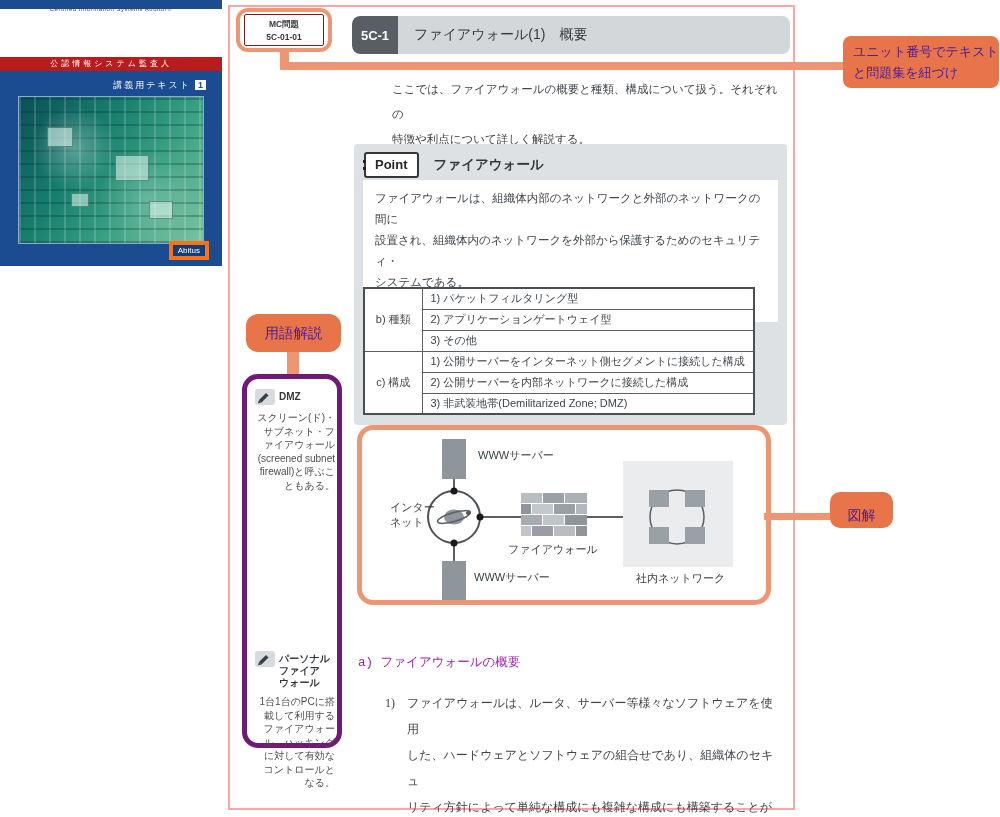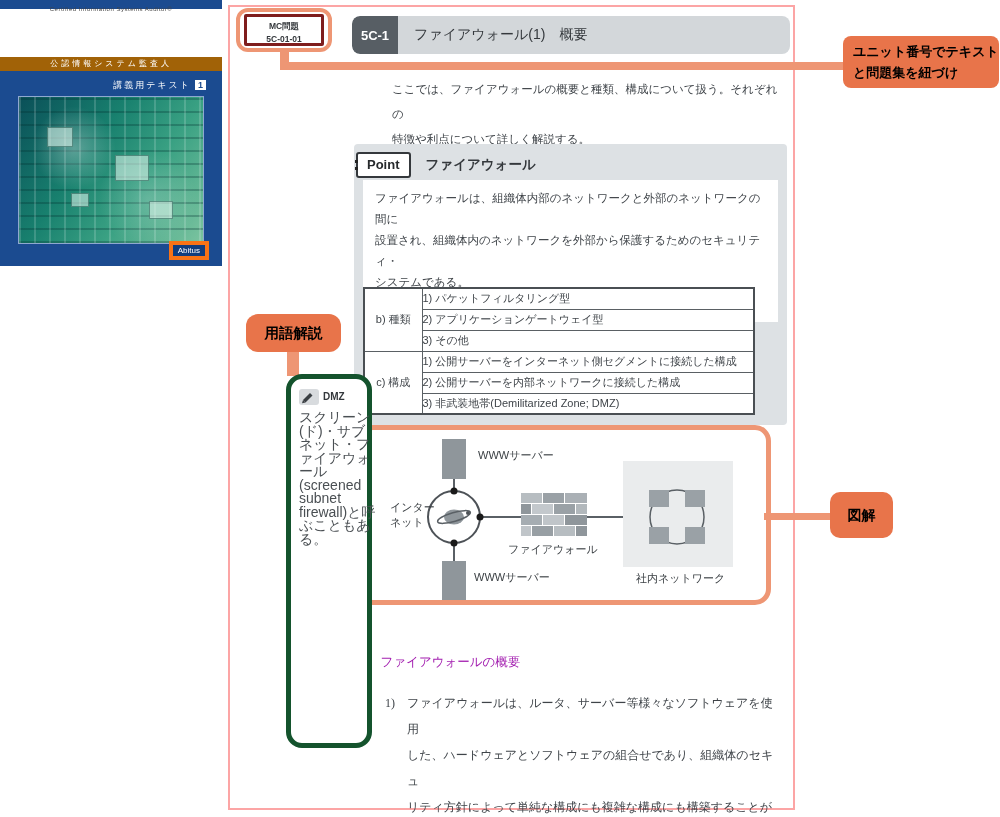--- a/index.html
+++ b/index.html
@@ -8,21 +8,21 @@
   .abs { position:absolute; }
   .pre { white-space:pre-line; }
 
   
   .cover { left:0; top:0; width:222px; height:266px; background:#1b4b90; }
   .cover-white { position:absolute; top:9px; left:0; right:0; height:48px; background:#fff; text-align:center; }
   .cisa-logo { font-family:"Liberation Serif","DejaVu Serif",serif; font-weight:bold; font-size:27px;
                letter-spacing:5px; color:#1c1c1c; line-height:30px; margin-top:3px; }
   .cisa-logo sup { font-size:8px; letter-spacing:0; }
   .cisa-sub { font-size:6px; color:#444; letter-spacing:.5px; margin-top:-3px; }
-  .cover-band { position:absolute; top:57px; left:0; right:0; height:14px; background:#a16207;
+  .cover-band { position:absolute; top:57px; left:0; right:0; height:14px; background:#b91c1c;
                 color:#fff; font-size:8px; letter-spacing:3px; text-align:center; line-height:14px; }
   .cover-edition { position:absolute; top:79px; right:16px; color:#fff; font-size:9px; letter-spacing:2px; }
   .cover-edition .num { background:#fff; color:#1b4b90; font-weight:bold; padding:0 3px; margin-left:4px; letter-spacing:0; }
   .cover-image { position:absolute; left:18px; top:96px; width:186px; height:148px; border:1px solid #8fa8cf;
       background:
         radial-gradient(circle at 30% 35%, rgba(255,255,255,.30), transparent 26%),
         radial-gradient(circle at 70% 70%, rgba(255,255,255,.18), transparent 30%),
         repeating-linear-gradient(90deg, rgba(255,255,255,.16) 0 2px, transparent 2px 15px),
         repeating-linear-gradient(0deg, rgba(0,45,45,.28) 0 2px, transparent 2px 13px),
         linear-gradient(125deg, #0a4f58 0%, #18806e 38%, #3aa183 65%, #7cc4a0 100%); }
@@ -37,69 +37,69 @@
                 display:flex; align-items:center; overflow:hidden; }
   .header-unit { width:46px; height:38px; background:#575e64; color:#fff; font-weight:bold; font-size:13px;
                  display:flex; align-items:center; justify-content:center; border-radius:8px 0 0 8px; }
   .header-title { font-weight:normal; font-size:14px; color:#34383c; padding-left:16px; }
 
   .intro { left:162px; top:70px; width:388px; font-family:"Liberation Serif","DejaVu Serif",serif;
            font-size:11.5px; line-height:25px; color:#3f4449; }
 
   
   .point-box { left:124px; top:137px; width:433px; height:281px; background:#dde1e4; border-radius:4px; }
-  .point-head { position:absolute; left:2px; top:8px; display:flex; align-items:center; }
+  .point-head { position:absolute; left:10px; top:8px; display:flex; align-items:center; }
   .point-tag { position:relative; background:#fff; border:2px solid #34383c; border-radius:3px;
                font-weight:bold; font-size:13px; color:#26292c; padding:3px 9px 4px 9px; }
   .point-tag::before { content:""; position:absolute; left:-4px; top:4px; bottom:2px; width:5px;
                background-image:radial-gradient(circle, #222 1.6px, transparent 1.9px);
                background-size:5px 7px; background-repeat:repeat-y; }
   .point-title { font-weight:bold; font-size:13.5px; margin-left:15px; color:#34383c; }
   .point-body { position:absolute; left:9px; top:36px; width:415px; background:#fff;
                 padding:8px 12px; font-size:11.5px; line-height:21px; color:#3f4449; }
   .point-table { position:absolute; left:9px; top:143px; width:392px; border-collapse:collapse;
                  font-size:11px; color:#3f4449; background:#fff; }
-  .point-table th, .point-table td { border:1px solid #5a6064; padding:2px 0; height:21px; font-weight:normal; text-align:left; }
+  .point-table th, .point-table td { border:1px solid #5a6064; padding:2px 8px; height:21px; font-weight:normal; text-align:left; }
   .point-table th { width:58px; text-align:center; }
   .point-table { border:2px solid #4a4f53; }
 
   
   .diagram-box { left:127px; top:418px; width:414px; height:180px; background:#fff;
                  border:5px solid #ee9674; border-radius:16px; }
   .dlabel { position:absolute; font-size:11px; color:#3c4145; }
 
   
   .sec-a { left:128px; top:647px; font-family:Liberation Mono, monospace; font-size:12.5px; color:#a21caf; }
   .para1 { left:155px; top:683px; width:398px; display:flex;
            font-family:"Liberation Serif","DejaVu Serif",serif; font-size:12px; line-height:26px; color:#3f4449; }
   .para1 .num { width:22px; flex:none; }
 
   
   .mc-outline { left:236px; top:8px; width:96px; height:44px; border:4px solid #ee9674; border-radius:12px;
                 background:#fff; z-index:4; display:flex; align-items:center; justify-content:center; }
-  .mc-inner { width:80px; height:32px; border:3px solid #7f1d1d; border-radius:2px; text-align:center;
+  .mc-inner { width:80px; height:32px; border:1px solid #7f1d1d; border-radius:2px; text-align:center;
               font-size:8.5px; font-weight:bold; color:#34383c; line-height:13px; padding-top:3px; }
   .conn { background:#ee9674; z-index:2; }
   .conn-v { left:280px; top:48px; width:9px; height:22px; }
   .conn-h { left:280px; top:62px; width:566px; height:8px; }
-  .callout { background:#e8744a; color:#000000; font-weight:bold; z-index:3; }
+  .callout { background:#e8744a; color:#4c1d95; font-weight:normal; z-index:3; }
   .callout-unit { left:843px; top:36px; width:156px; height:52px; border-radius:8px;
                   font-size:13px; line-height:21px; padding:5px 0 0 10px; }
   .conn-zukai { left:764px; top:513px; width:68px; height:7px; }
-  .callout-zukai { left:830px; top:492px; width:63px; height:46px; border-radius:10px;
+  .callout-zukai { left:830px; top:492px; width:63px; height:36px; border-radius:10px;
                    font-size:14px; text-align:center; line-height:46px; }
   .callout-glossary { left:246px; top:314px; width:95px; height:38px; border-radius:12px;
                       font-size:14.5px; text-align:center; line-height:38px; }
   .glossary-stub { left:287px; top:350px; width:12px; height:26px; }
-  .term-box { left:242px; top:374px; width:86px; height:374px; background:#fff;
-              border:5px solid #14532d; border-radius:16px; z-index:2;margin-left:44px; }
+  .term-box { left:242px; top:374px; width:100px; height:374px; background:#fff;
+              border:5px solid #701a75; border-radius:16px; z-index:2; }
   .g-entry { position:absolute; left:8px; width:80px; }
   .g-head { display:flex; gap:4px; align-items:flex-start; }
   .g-term { font-weight:bold; font-size:10px; line-height:12px; color:#34383c; padding-top:2px; }
-  .g-desc { margin-top:6px; font-size:14px; line-height:13.5px; color:#4a4f53; }
+  .g-desc { margin-top:6px; font-size:10px; line-height:13.5px; color:#4a4f53;text-align:right; }
 </style>
 </head>
 <body>
 
 <div class="abs cover">
   <div class="cover-white">
     <div class="cisa-sub">Certified Information Systems Auditor®</div>
   </div>
   <div class="cover-band">公認情報システム監査人</div>
   <div class="cover-edition">
@@ -247,13 +247,26 @@
     <div class="g-head">
       <svg width="20" height="16" viewBox="0 0 20 16">
         <rect x="0" y="0" width="20" height="16" rx="3" fill="#d8dbde"></rect>
         <path d="M4 11 L11 4 L13.5 6.5 L6.5 13.5 Z" fill="#3a3f43"></path>
         <path d="M4 11 L6.5 13.5 L3 14.2 Z" fill="#3a3f43"></path>
       </svg>
       <span class="g-term pre">DMZ</span>
     </div>
     <div class="g-desc">スクリーン(ド)・サブネット・ファイアウォール(screened subnet firewall)と呼ぶこともある。</div>
   </div>
+  <div class="g-entry" style="top:272px;">
+    <div class="g-head">
+      <svg width="20" height="16" viewBox="0 0 20 16">
+        <rect x="0" y="0" width="20" height="16" rx="3" fill="#d8dbde"></rect>
+        <path d="M4 11 L11 4 L13.5 6.5 L6.5 13.5 Z" fill="#3a3f43"></path>
+        <path d="M4 11 L6.5 13.5 L3 14.2 Z" fill="#3a3f43"></path>
+      </svg>
+      <span class="g-term pre">パーソナル
+ファイア
+ウォール</span>
+    </div>
+    <div class="g-desc">1台1台のPCに搭載して利用するファイアウォール。ハッキングに対して有効なコントロールとなる。</div>
+  </div>
 </div>
 
 </body></html>

